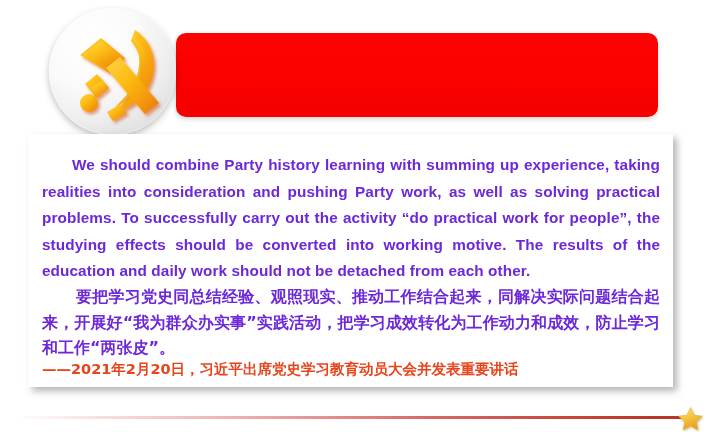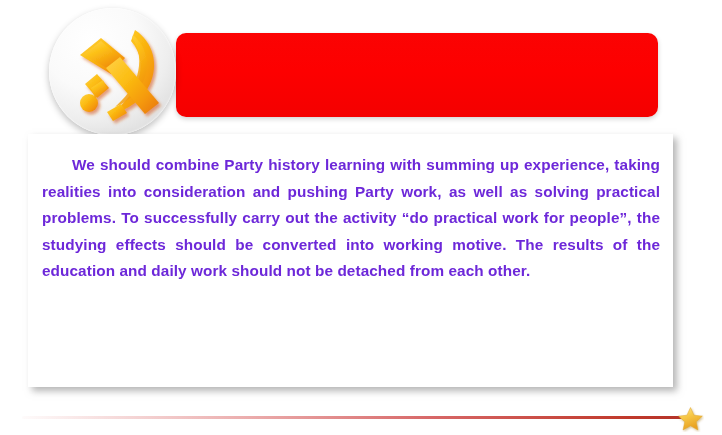--- a/index.html
+++ b/index.html
@@ -211,21 +211,23 @@
           <circle cx="40" cy="95" r="9" fill="url(#goldGrad)"></circle>
           <path d="M42,80 L54,72 L58,80 L46,90 Z" fill="url(#goldGrad2)" opacity="0.85"></path>
         </g>
       </svg>
     </div>
   </div>
 
   <div class="content-panel">
     <p class="para para-en">We should combine Party history learning with summing up experience, taking realities into consideration and pushing Party work, as well as solving practical problems. To successfully carry out the activity “do practical work for people”, the studying effects should be converted into working motive. The results of the education and daily work should not be detached from each other.</p>
 
-
+    <p class="para para-cn">要把学习党史同总结经验、观照现实、推动工作结合起来，同解决实际问题结合起来，开展好“我为群众办实事”实践活动，把学习成效转化为工作动力和成效，防止学习和工作“两张皮”。</p>
+
+    <p class="attribution">——2021年2月20日，习近平出席党史学习教育动员大会并发表重要讲话</p>
   </div>
 
   <div class="footer-rule"></div>
 
   <svg class="footer-star" viewBox="0 0 32 32">
     <defs>
       <linearGradient id="starGrad" x1="0" y1="0" x2="0.4" y2="1">
         <stop offset="0%" stop-color="#ffe79a"></stop>
         <stop offset="45%" stop-color="#f7c948"></stop>
         <stop offset="100%" stop-color="#e8a020"></stop>

